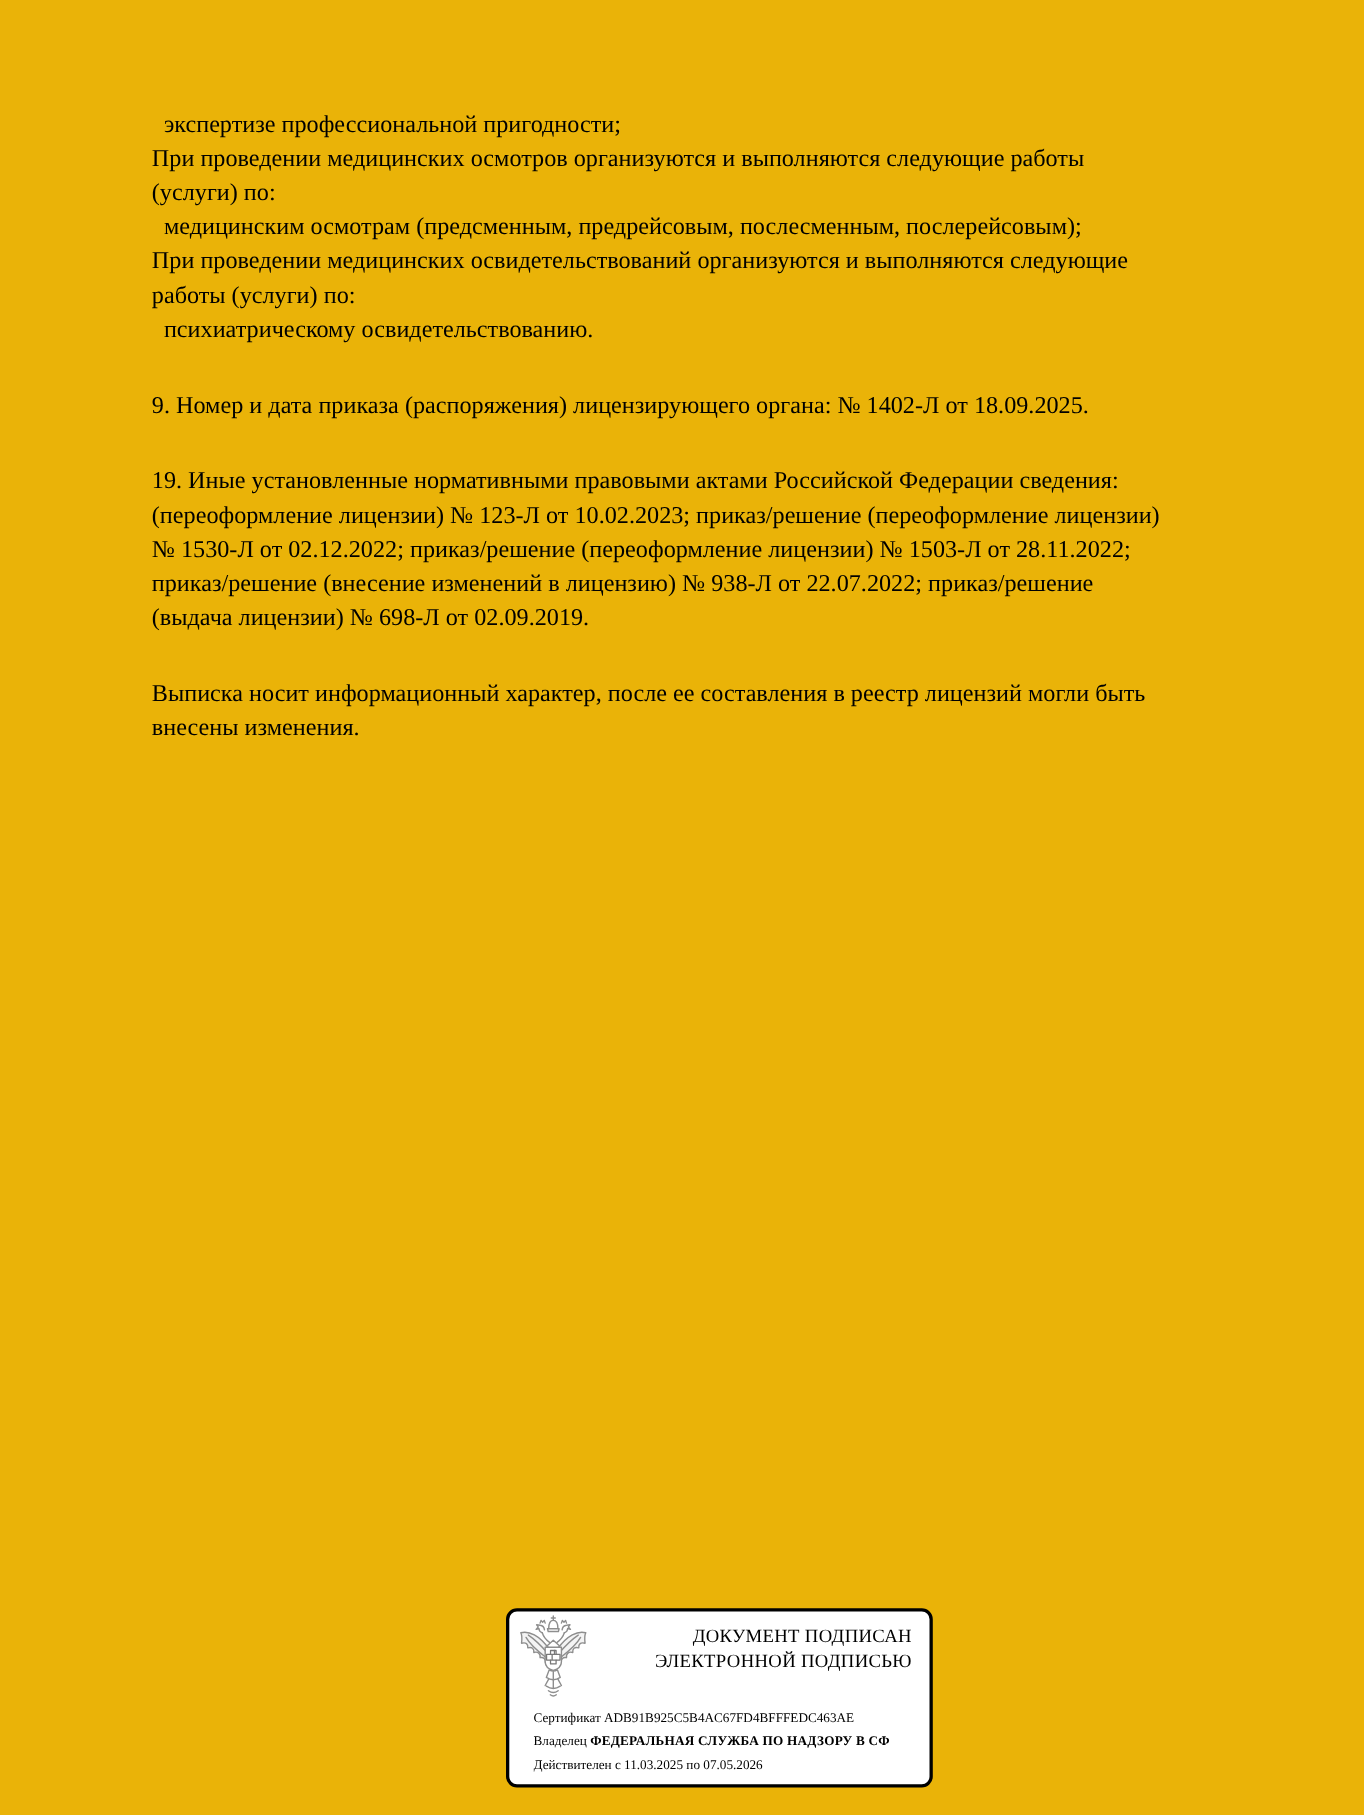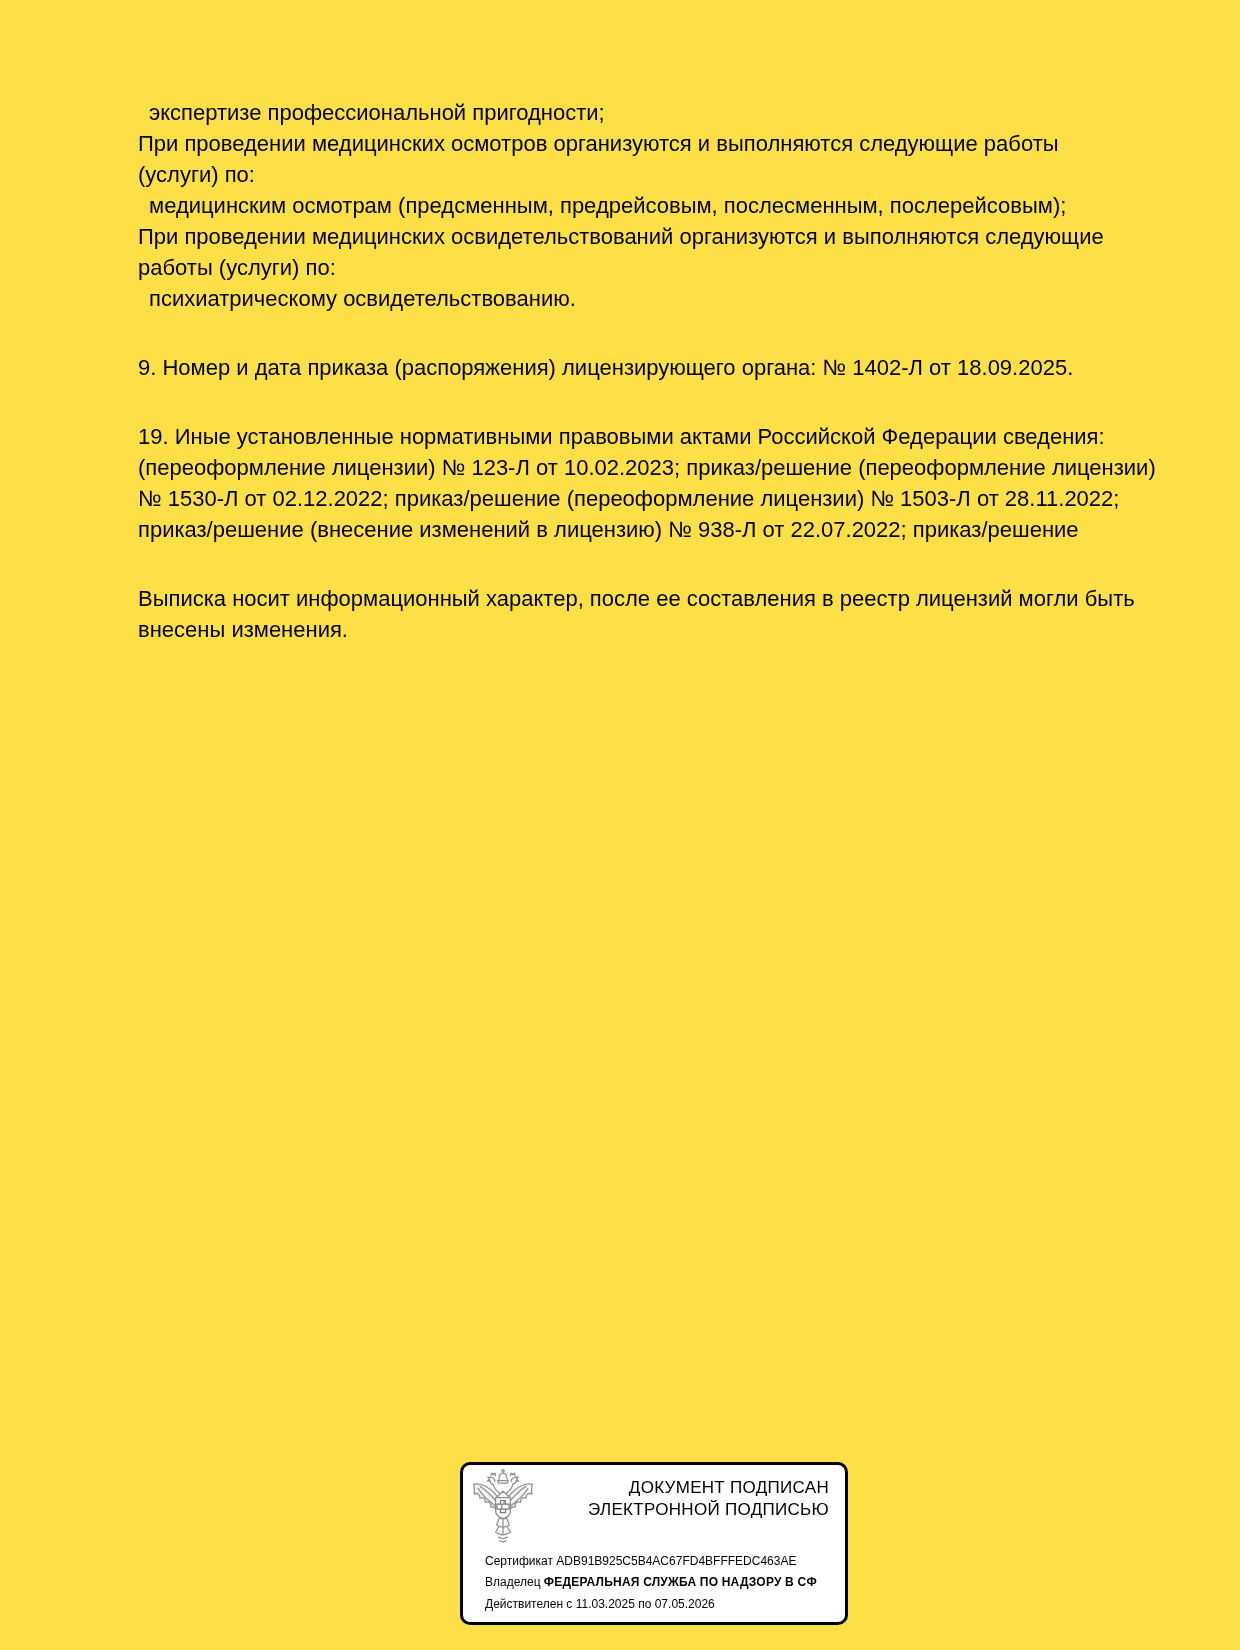--- a/index.html
+++ b/index.html
@@ -1,22 +1,22 @@
 <!DOCTYPE html>
 <html lang="ru"><head>
 <meta charset="utf-8">
 <style>
   html, body { margin: 0; padding: 0; background: #ffffff; }
   .page {
     position: relative;
     width: 1240px;
     height: 1650px;
-    background: #fde047;
+    background: #eab308;
     color: #000000;
-    font-family: Liberation Sans, sans-serif;
+    font-family: Liberation Serif, serif;
     overflow: hidden;
   }
   
   .doc-text {
     position: absolute;
     left: 138px;
     top: 97px;
     width: 1075px;
     font-size: 22px;
     line-height: 31px;
@@ -80,20 +80,21 @@
     <div class="line">(услуги) по:</div>
     <div class="line indent">медицинским осмотрам (предсменным, предрейсовым, послесменным, послерейсовым);</div>
     <div class="line">При проведении медицинских освидетельствований организуются и выполняются следующие</div>
     <div class="line">работы (услуги) по:</div>
     <div class="line indent">психиатрическому освидетельствованию.</div>
     <div class="line gap">9. Номер и дата приказа (распоряжения) лицензирующего органа: № 1402-Л от 18.09.2025.</div>
     <div class="line gap">19. Иные установленные нормативными правовыми актами Российской Федерации сведения:</div>
     <div class="line">(переоформление лицензии) № 123-Л от 10.02.2023; приказ/решение (переоформление лицензии)</div>
     <div class="line">№ 1530-Л от 02.12.2022; приказ/решение (переоформление лицензии) № 1503-Л от 28.11.2022;</div>
     <div class="line">приказ/решение (внесение изменений в лицензию) № 938-Л от 22.07.2022; приказ/решение</div>
+    <div class="line">(выдача лицензии) № 698-Л от 02.09.2019.</div>
     <div class="line gap">Выписка носит информационный характер, после ее составления в реестр лицензий могли быть</div>
     <div class="line">внесены изменения.</div>
   </div>
 
   <div class="stamp">
 
     <svg class="stamp-emblem" viewBox="0 0 60 74" xmlns="http://www.w3.org/2000/svg">
       <g stroke="#8e8e8e" fill="none" stroke-width="1.2" stroke-linejoin="round" stroke-linecap="round">
 
         <path d="M30 1 v4 M28.3 2.7 h3.4"></path>

